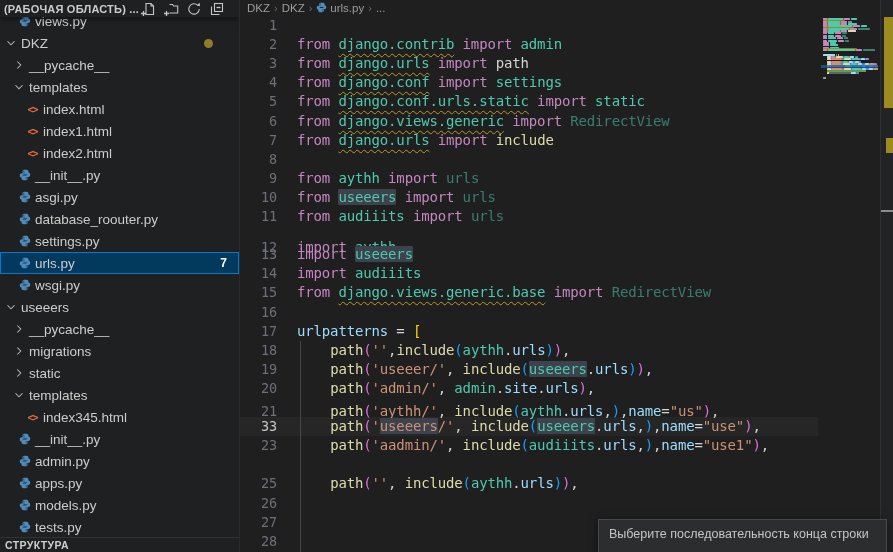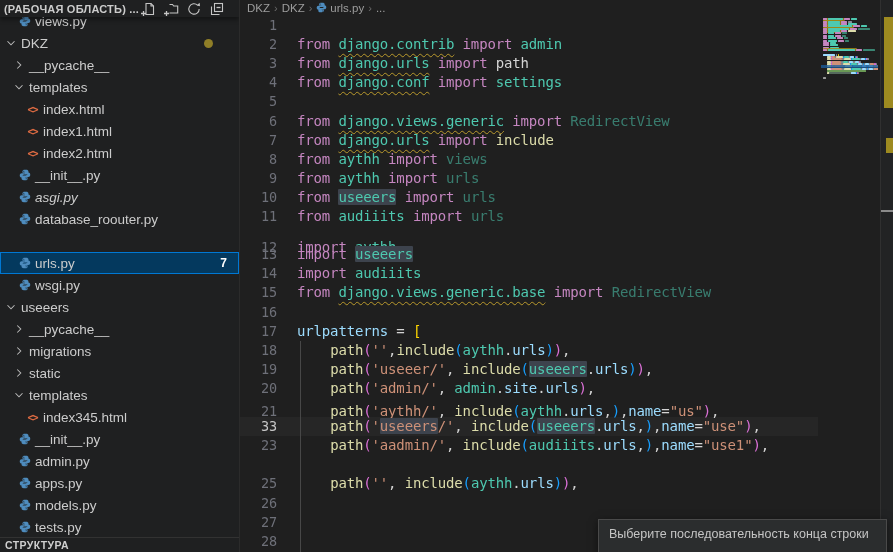--- a/index.html
+++ b/index.html
@@ -123,37 +123,46 @@
         </div>
         <div class="row" style="top: 164px; padding-left: 18px;">
           <span class="ficon">
             <svg xmlns="http://www.w3.org/2000/svg" width="12" height="12" viewBox="0 0 16 16">
               <path fill="#4e8cbe" d="M7.6 1c-1.8 0-3 .8-3 2.1V5h3.2v.5H3.6C2.1 5.5 1 6.6 1 8.5s1.1 2.9 2.6 2.9h1.2V9.6c0-1.4 1.1-2.3 2.6-2.3h3c1.3 0 2.2-.9 2.2-2.2V3.1C12.6 1.9 11.2 1 9.6 1H7.6zM6.4 2.2a.7.7 0 1 1 0 1.4.7.7 0 0 1 0-1.4z"></path>
               <path fill="#4e8cbe" d="M8.4 15c1.8 0 3-.8 3-2.1V11H8.2v-.5h4.2c1.5 0 2.6-1.1 2.6-3S13.9 4.6 12.4 4.6h-1.2v1.8c0 1.4-1.1 2.3-2.6 2.3h-3c-1.3 0-2.2.9-2.2 2.2v2.2C3.4 14.1 4.8 15 6.4 15h2zm1.2-1.2a.7.7 0 1 1 0-1.4.7.7 0 0 1 0 1.4z"></path>
             </svg>
           </span>
           <span class="rlabel">__init__.py</span>
         </div>
-        <div class="row" style="top: 186px; padding-left: 18px; font-style: italic;">
+        <div class="row" style="top: 186px; padding-left: 18px;">
           <span class="ficon">
             <svg xmlns="http://www.w3.org/2000/svg" width="12" height="12" viewBox="0 0 16 16">
               <path fill="#4e8cbe" d="M7.6 1c-1.8 0-3 .8-3 2.1V5h3.2v.5H3.6C2.1 5.5 1 6.6 1 8.5s1.1 2.9 2.6 2.9h1.2V9.6c0-1.4 1.1-2.3 2.6-2.3h3c1.3 0 2.2-.9 2.2-2.2V3.1C12.6 1.9 11.2 1 9.6 1H7.6zM6.4 2.2a.7.7 0 1 1 0 1.4.7.7 0 0 1 0-1.4z"></path>
               <path fill="#4e8cbe" d="M8.4 15c1.8 0 3-.8 3-2.1V11H8.2v-.5h4.2c1.5 0 2.6-1.1 2.6-3S13.9 4.6 12.4 4.6h-1.2v1.8c0 1.4-1.1 2.3-2.6 2.3h-3c-1.3 0-2.2.9-2.2 2.2v2.2C3.4 14.1 4.8 15 6.4 15h2zm1.2-1.2a.7.7 0 1 1 0-1.4.7.7 0 0 1 0 1.4z"></path>
             </svg>
           </span>
           <span class="rlabel">asgi.py</span>
         </div>
         <div class="row" style="top: 208px; padding-left: 18px;">
           <span class="ficon">
             <svg xmlns="http://www.w3.org/2000/svg" width="12" height="12" viewBox="0 0 16 16">
               <path fill="#4e8cbe" d="M7.6 1c-1.8 0-3 .8-3 2.1V5h3.2v.5H3.6C2.1 5.5 1 6.6 1 8.5s1.1 2.9 2.6 2.9h1.2V9.6c0-1.4 1.1-2.3 2.6-2.3h3c1.3 0 2.2-.9 2.2-2.2V3.1C12.6 1.9 11.2 1 9.6 1H7.6zM6.4 2.2a.7.7 0 1 1 0 1.4.7.7 0 0 1 0-1.4z"></path>
               <path fill="#4e8cbe" d="M8.4 15c1.8 0 3-.8 3-2.1V11H8.2v-.5h4.2c1.5 0 2.6-1.1 2.6-3S13.9 4.6 12.4 4.6h-1.2v1.8c0 1.4-1.1 2.3-2.6 2.3h-3c-1.3 0-2.2.9-2.2 2.2v2.2C3.4 14.1 4.8 15 6.4 15h2zm1.2-1.2a.7.7 0 1 1 0-1.4.7.7 0 0 1 0 1.4z"></path>
             </svg>
           </span>
           <span class="rlabel">database_roouter.py</span>
+        </div>
+        <div class="row" style="top: 230px; padding-left: 18px;">
+          <span class="ficon">
+            <svg xmlns="http://www.w3.org/2000/svg" width="12" height="12" viewBox="0 0 16 16">
+              <path fill="#4e8cbe" d="M7.6 1c-1.8 0-3 .8-3 2.1V5h3.2v.5H3.6C2.1 5.5 1 6.6 1 8.5s1.1 2.9 2.6 2.9h1.2V9.6c0-1.4 1.1-2.3 2.6-2.3h3c1.3 0 2.2-.9 2.2-2.2V3.1C12.6 1.9 11.2 1 9.6 1H7.6zM6.4 2.2a.7.7 0 1 1 0 1.4.7.7 0 0 1 0-1.4z"></path>
+              <path fill="#4e8cbe" d="M8.4 15c1.8 0 3-.8 3-2.1V11H8.2v-.5h4.2c1.5 0 2.6-1.1 2.6-3S13.9 4.6 12.4 4.6h-1.2v1.8c0 1.4-1.1 2.3-2.6 2.3h-3c-1.3 0-2.2.9-2.2 2.2v2.2C3.4 14.1 4.8 15 6.4 15h2zm1.2-1.2a.7.7 0 1 1 0-1.4.7.7 0 0 1 0 1.4z"></path>
+            </svg>
+          </span>
+          <span class="rlabel">settings.py</span>
         </div>
         <div class="row sel" style="top: 252px; padding-left: 18px;">
           <span class="ficon">
             <svg xmlns="http://www.w3.org/2000/svg" width="12" height="12" viewBox="0 0 16 16">
               <path fill="#4e8cbe" d="M7.6 1c-1.8 0-3 .8-3 2.1V5h3.2v.5H3.6C2.1 5.5 1 6.6 1 8.5s1.1 2.9 2.6 2.9h1.2V9.6c0-1.4 1.1-2.3 2.6-2.3h3c1.3 0 2.2-.9 2.2-2.2V3.1C12.6 1.9 11.2 1 9.6 1H7.6zM6.4 2.2a.7.7 0 1 1 0 1.4.7.7 0 0 1 0-1.4z"></path>
               <path fill="#4e8cbe" d="M8.4 15c1.8 0 3-.8 3-2.1V11H8.2v-.5h4.2c1.5 0 2.6-1.1 2.6-3S13.9 4.6 12.4 4.6h-1.2v1.8c0 1.4-1.1 2.3-2.6 2.3h-3c-1.3 0-2.2.9-2.2 2.2v2.2C3.4 14.1 4.8 15 6.4 15h2zm1.2-1.2a.7.7 0 1 1 0-1.4.7.7 0 0 1 0 1.4z"></path>
             </svg>
           </span>
           <span class="rlabel">urls.py</span>
           <span class="rbadge">7</span>
@@ -329,32 +338,32 @@
         <div class="line" style="top: 54.2px;">
           <span class="num">3</span>
           <span class="txt"><span class="tk-kw">from</span><span class="tk-plain"> </span><span class="tk-mod sq">django.urls</span><span class="tk-plain"> </span><span class="tk-kw">import</span><span class="tk-plain"> </span><span class="tk-plain">path</span></span>
         </div>
         <div class="line" style="top: 73.3px;">
           <span class="num">4</span>
           <span class="txt"><span class="tk-kw">from</span><span class="tk-plain"> </span><span class="tk-mod sq">django.conf</span><span class="tk-plain"> </span><span class="tk-kw">import</span><span class="tk-plain"> </span><span class="tk-mod">settings</span></span>
         </div>
         <div class="line" style="top: 92.4px;">
           <span class="num">5</span>
+          <span class="txt"><span class="tk-kw">from</span><span class="tk-plain"> </span><span class="tk-mod sq">django.conf.urls.static</span><span class="tk-plain"> </span><span class="tk-kw">import</span><span class="tk-plain"> </span><span class="tk-mod">static</span></span>
         </div>
         <div class="line" style="top: 111.5px;">
           <span class="num">6</span>
           <span class="txt"><span class="tk-kw">from</span><span class="tk-plain"> </span><span class="tk-mod sq">django.views.generic</span><span class="tk-plain"> </span><span class="tk-kw">import</span><span class="tk-plain"> </span><span class="tk-dim">RedirectView</span></span>
         </div>
         <div class="line" style="top: 130.6px;">
           <span class="num">7</span>
           <span class="txt"><span class="tk-kw">from</span><span class="tk-plain"> </span><span class="tk-mod sq">django.urls</span><span class="tk-plain"> </span><span class="tk-kw">import</span><span class="tk-plain"> </span><span class="tk-fn">include</span></span>
         </div>
         <div class="line" style="top: 149.7px;">
           <span class="num">8</span>
-          <span class="txt"><span class="tk-kw">from</span><span class="tk-plain"> </span><span class="tk-mod">aythh</span><span class="tk-plain"> </span><span class="tk-kw">import</span><span class="tk-plain"> </span><span class="tk-dim">views</span></span>
         </div>
         <div class="line" style="top: 168.8px;">
           <span class="num">9</span>
           <span class="txt"><span class="tk-kw">from</span><span class="tk-plain"> </span><span class="tk-mod">aythh</span><span class="tk-plain"> </span><span class="tk-kw">import</span><span class="tk-plain"> </span><span class="tk-dim">urls</span></span>
         </div>
         <div class="line" style="top: 187.9px;">
           <span class="num">10</span>
           <span class="txt"><span class="tk-kw">from</span><span class="tk-plain"> </span><span class="tk-mod hl">useeers</span><span class="tk-plain"> </span><span class="tk-kw">import</span><span class="tk-plain"> </span><span class="tk-dim">urls</span></span>
         </div>
         <div class="line" style="top: 207px;">

